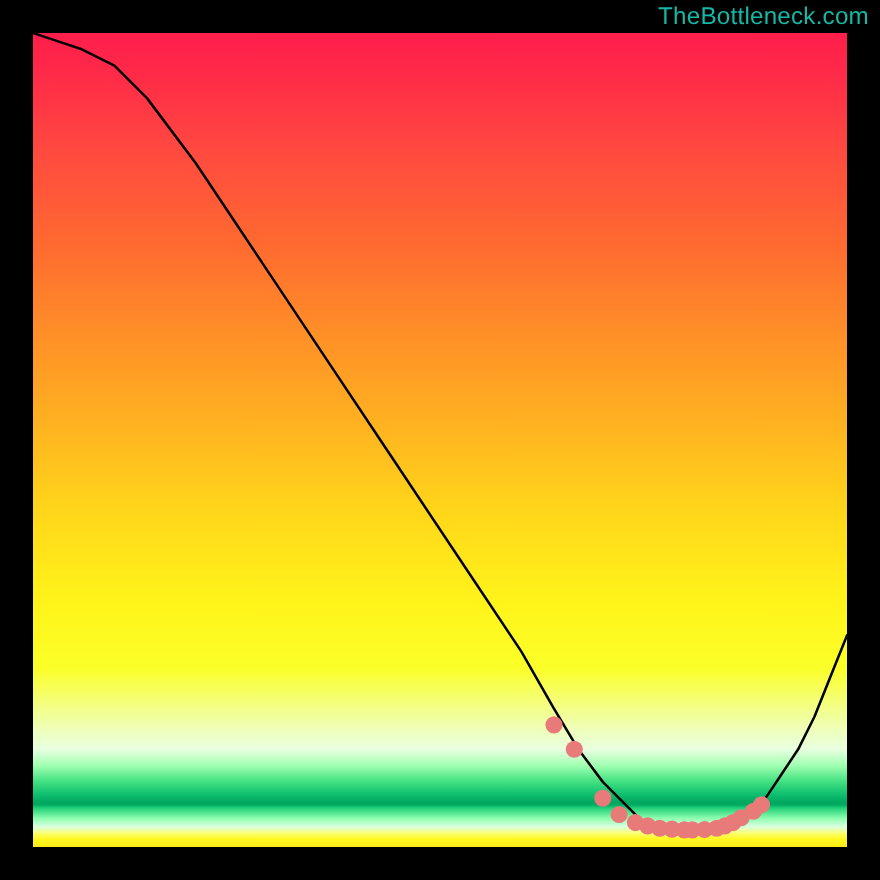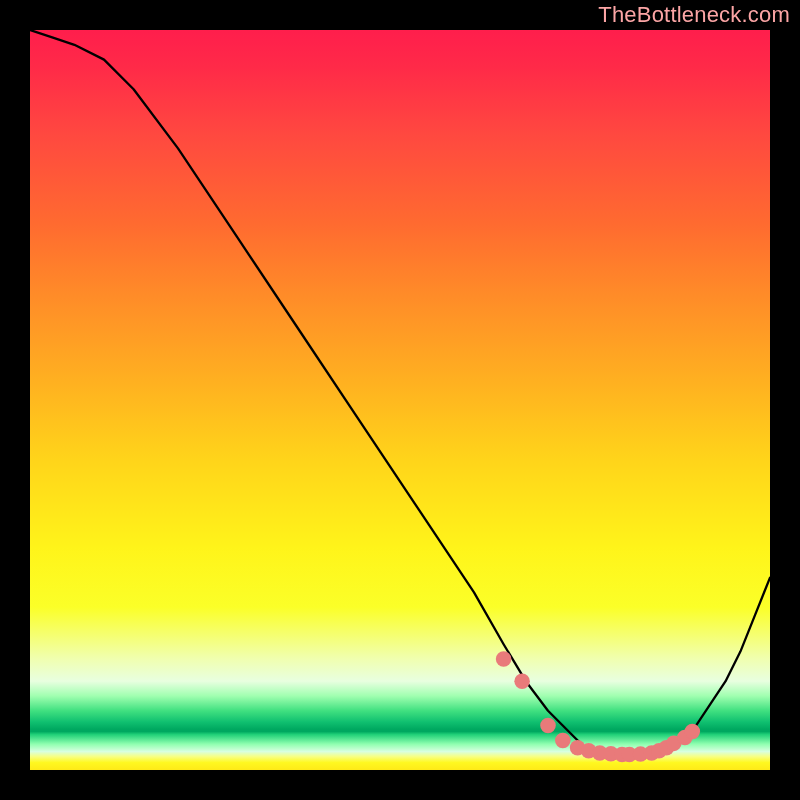--- a/index.html
+++ b/index.html
@@ -14,21 +14,21 @@
   .frame {
     position: relative;
     width: 800px;
     height: 800px;
     background: #000;
   }
   .watermark {
     position: absolute;
     top: 2px;
     right: 10px;
-    color: #fca5a5;
+    color: #14b8a6;
     font-size: 22px;
     font-weight: 500;
     letter-spacing: 0.2px;
     z-index: 20;
     user-select: none;
   }
   .plot-area {
     position: absolute;
     left: 30px;
     top: 30px;

